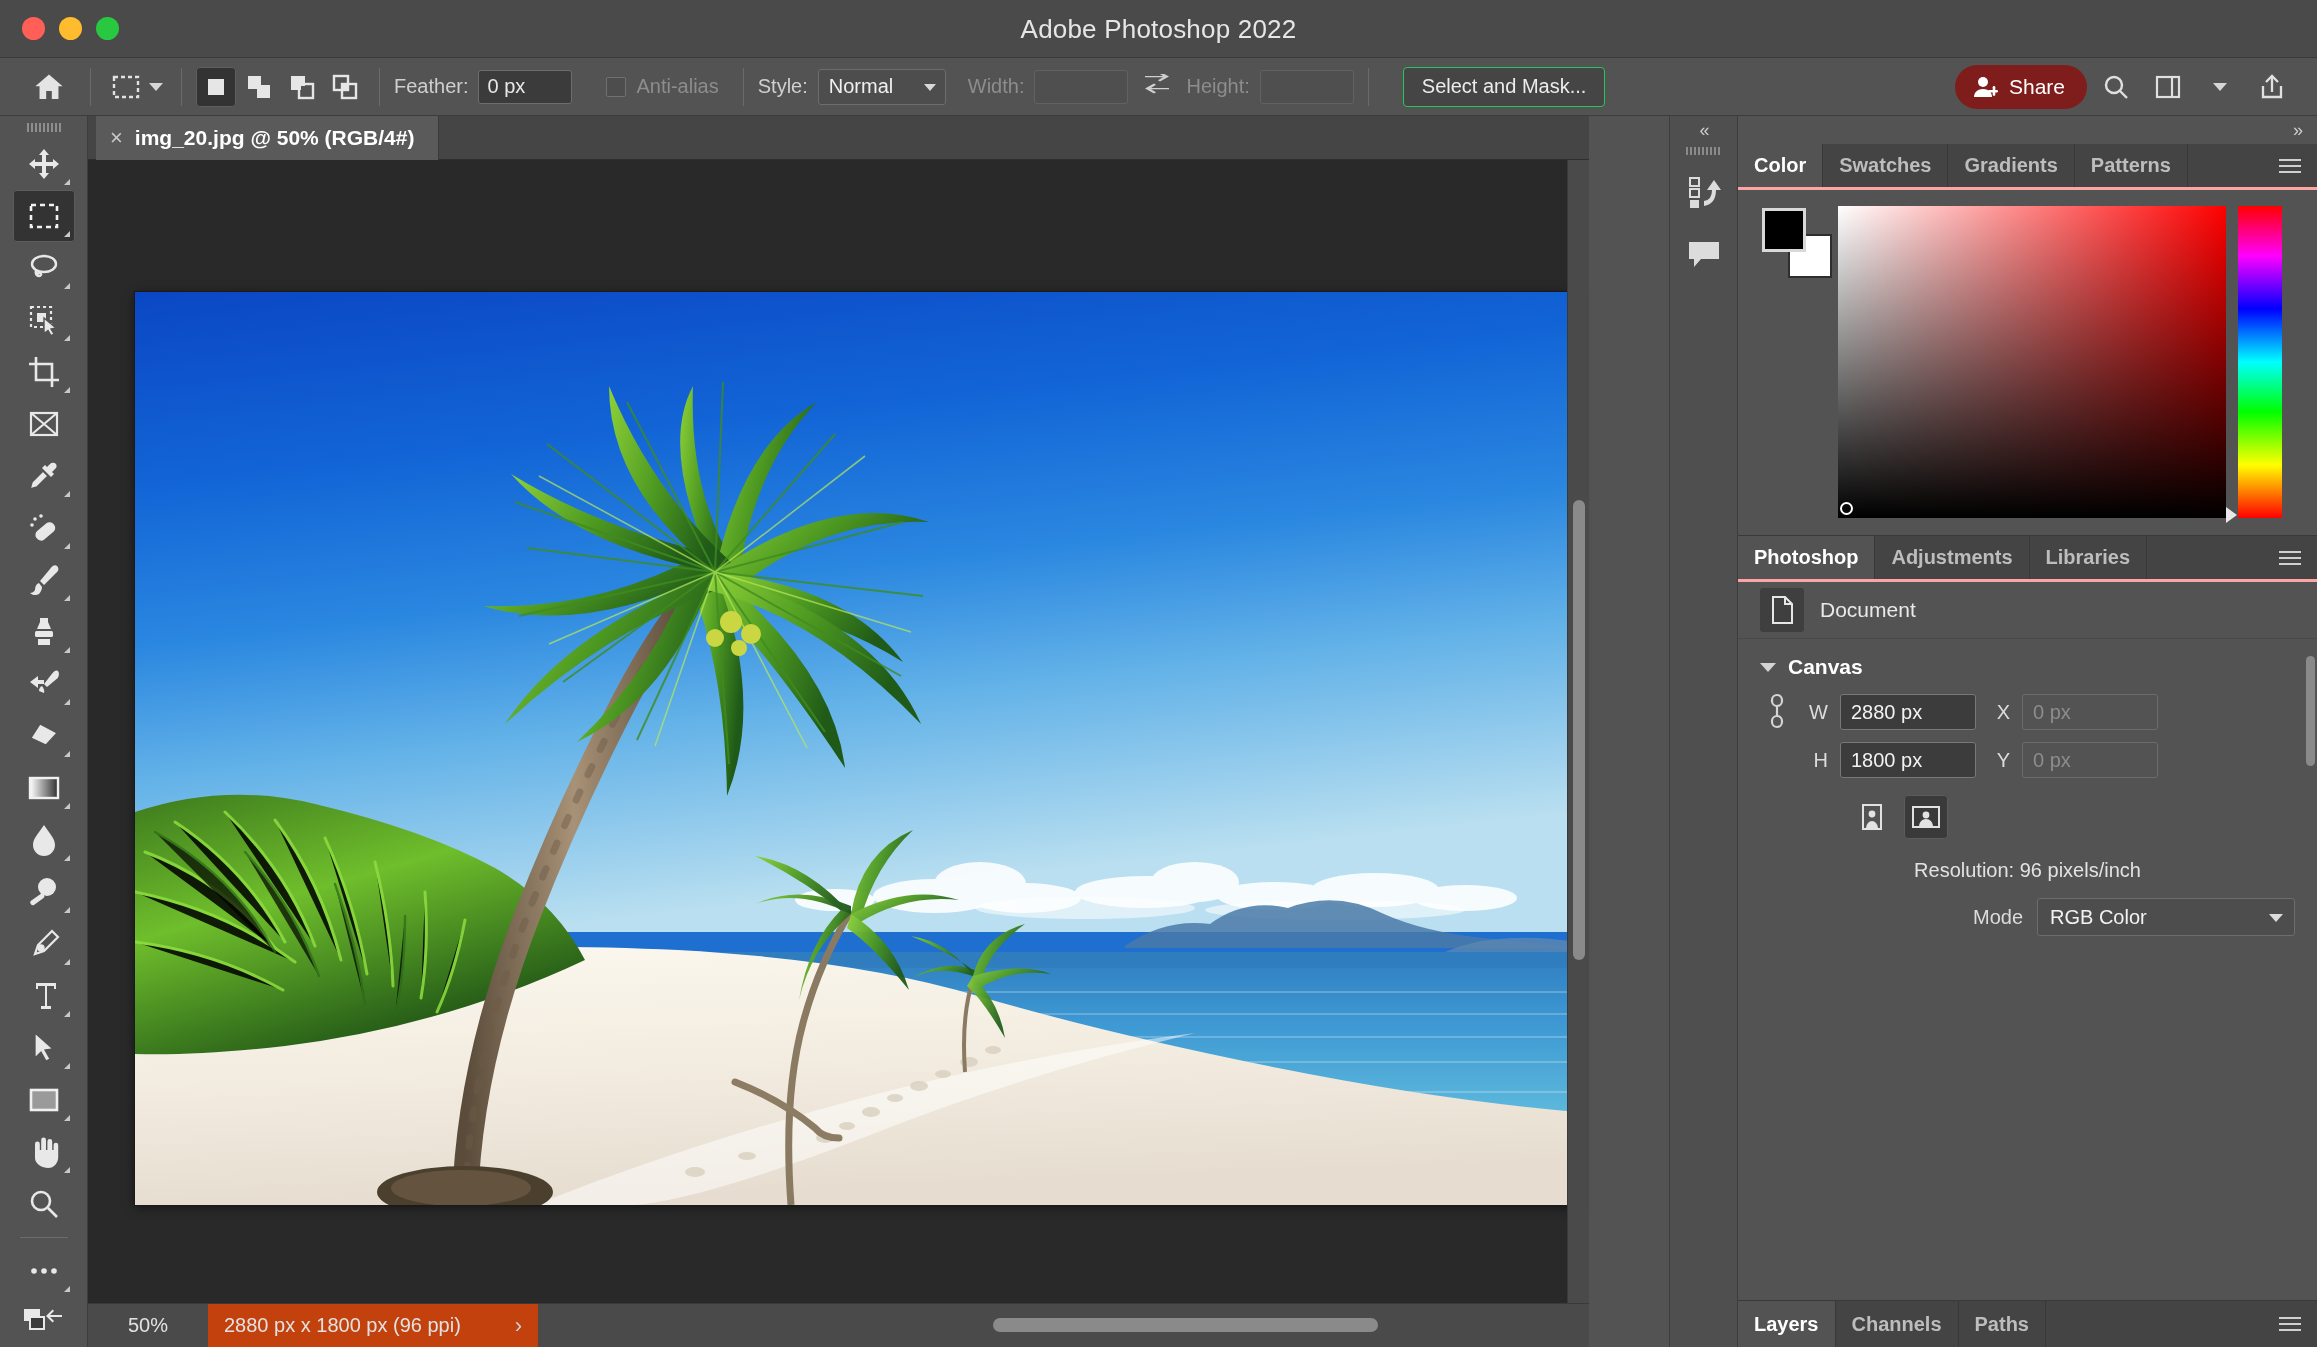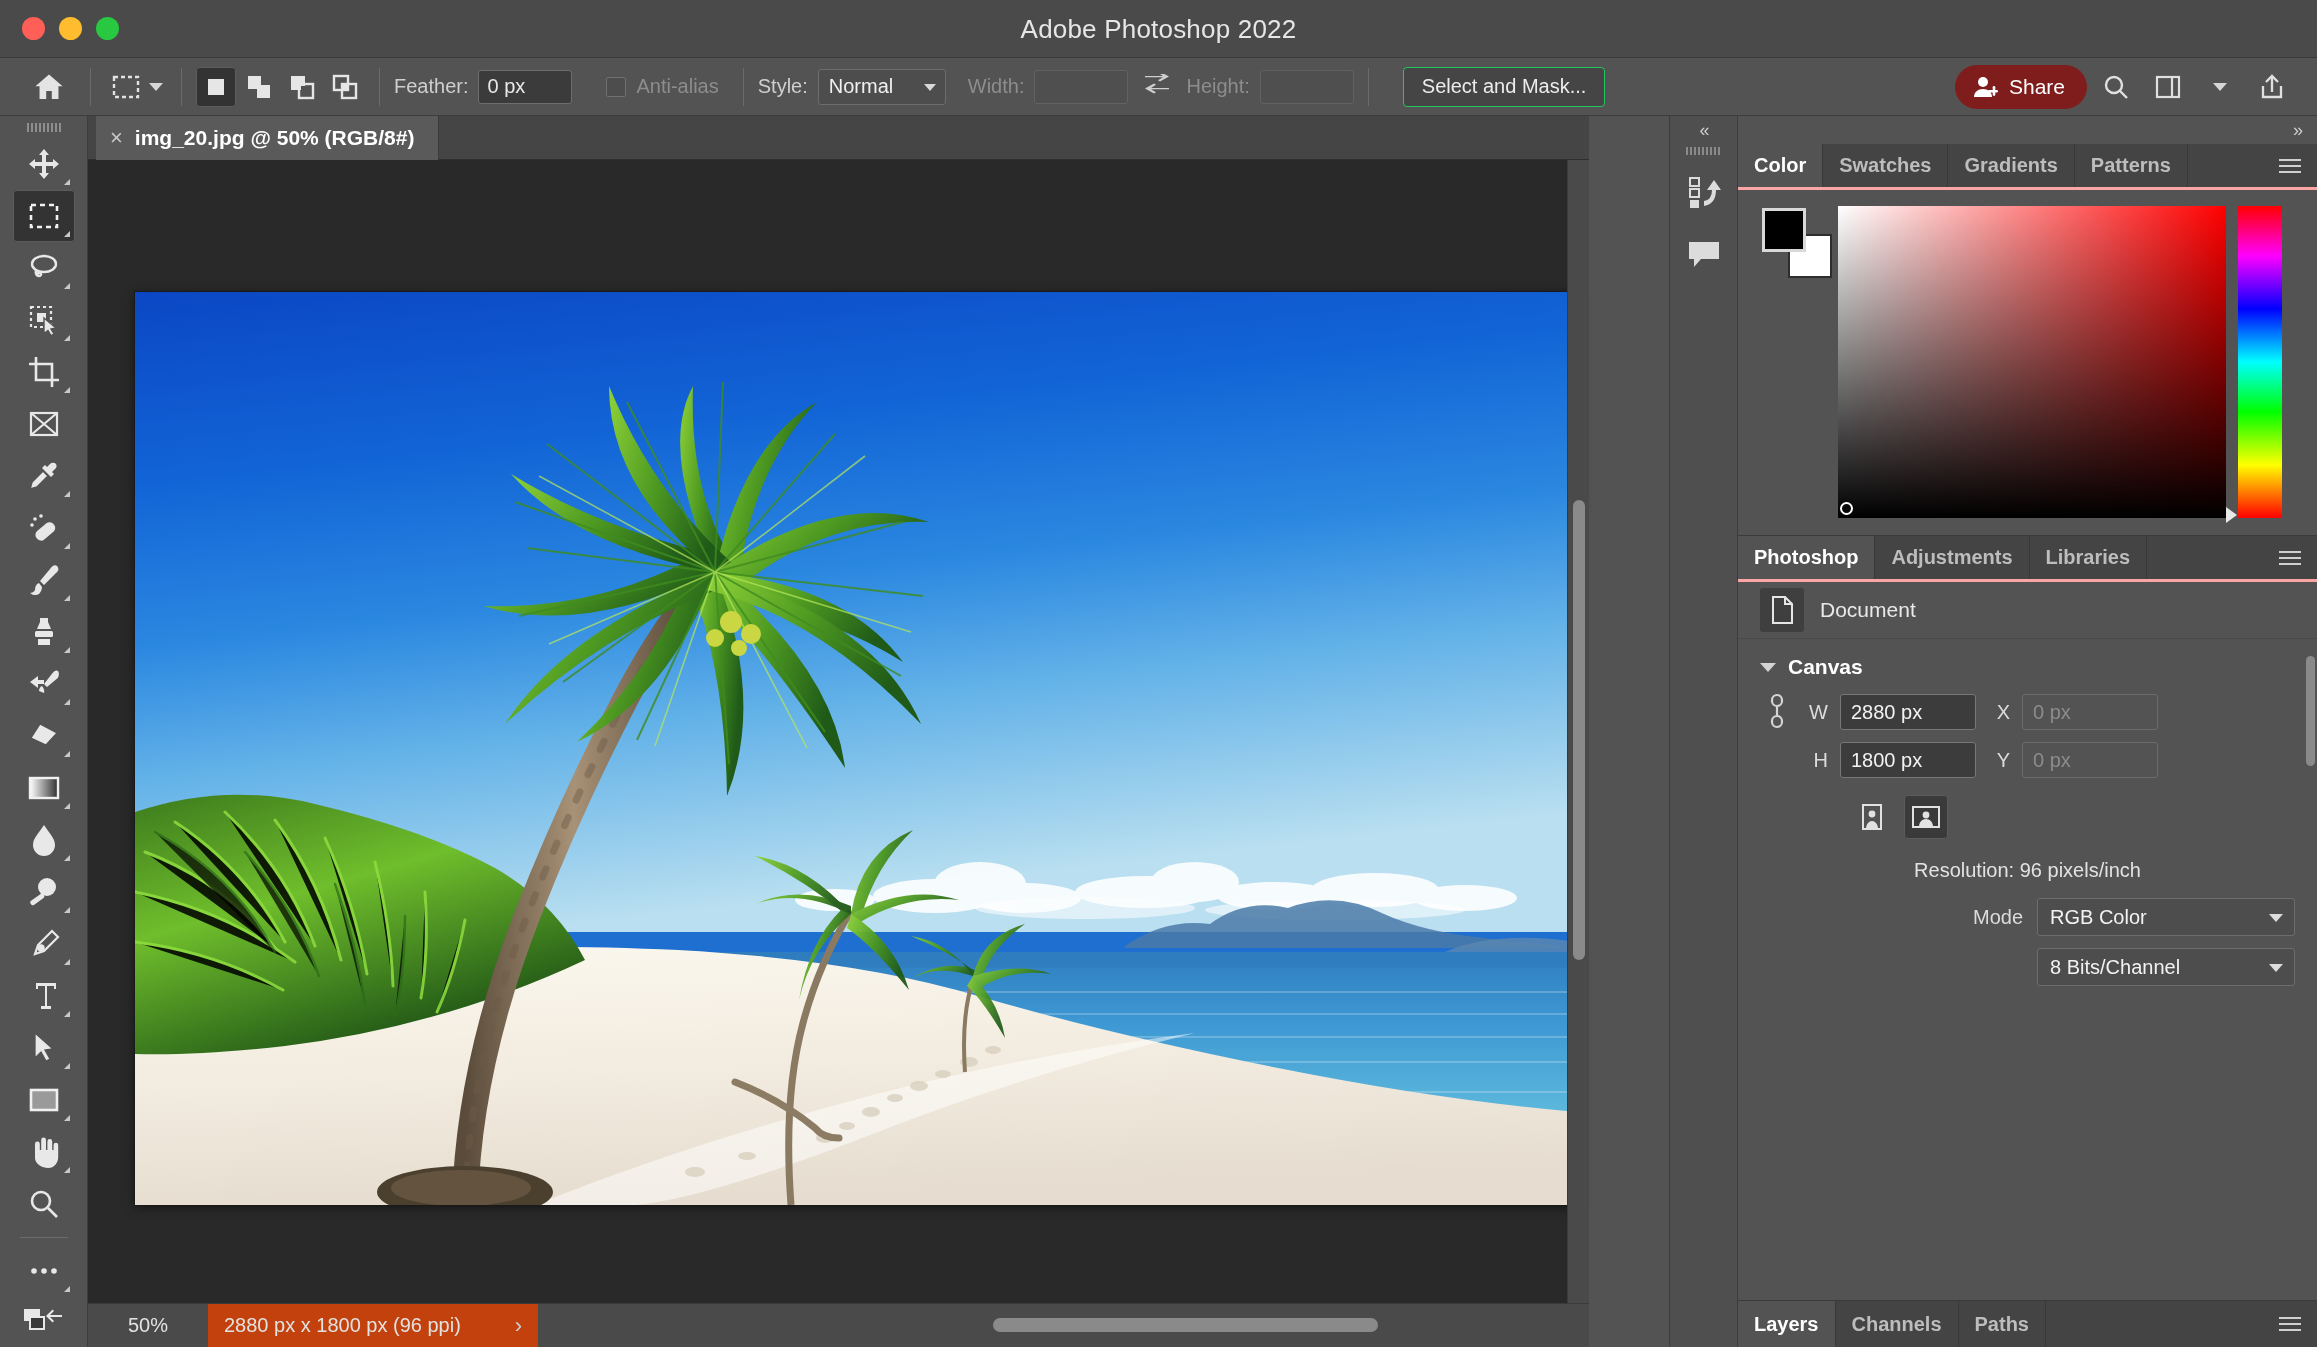--- a/index.html
+++ b/index.html
@@ -441,21 +441,21 @@
               <path d="M9 10l6-6 6 6"></path>
           </svg>
         </span>
       </div>
     </div>
   </div>
 
   <div class="tabbar">
     <div class="doc-tab">
       <span class="tab-close">×</span>
-      <span class="tab-label">img_20.jpg @ 50% (RGB/8#)</span>
+      <span class="tab-label">img_20.jpg @ 50% (RGB/4#)</span>
     </div>
   </div>
 
   <div class="toolbar">
     <div class="tb-grip">
         <div class="tb-grip-inner"></div>
       </div>
 
     <div class="tool">
       <svg width="32" height="32" viewBox="0 0 32 32" fill="#e8e8e8">
@@ -954,26 +954,20 @@
       <div class="resline">Resolution: 96 pixels/inch</div>
 
       <div class="moderow">
         <span class="mlabel">Mode</span>
         <div class="mselect">
           <span>RGB Color</span>
           <span class="sel-caret"></span>
         </div>
       </div>
 
-      <div class="moderow" style="padding-bottom:16px">
-        <div class="mselect">
-          <span>8 Bits/Channel</span>
-          <span class="sel-caret"></span>
-        </div>
-      </div>
 
       <div class="prop-scroll"></div>
     </div>
 
     <div class="layerspanel">
       <div class="tabrow" style="border-bottom:none">
         <div class="ptab active">Layers</div>
         <div class="ptab">Channels</div>
         <div class="ptab">Paths</div>
         <div class="ptab-menu">

